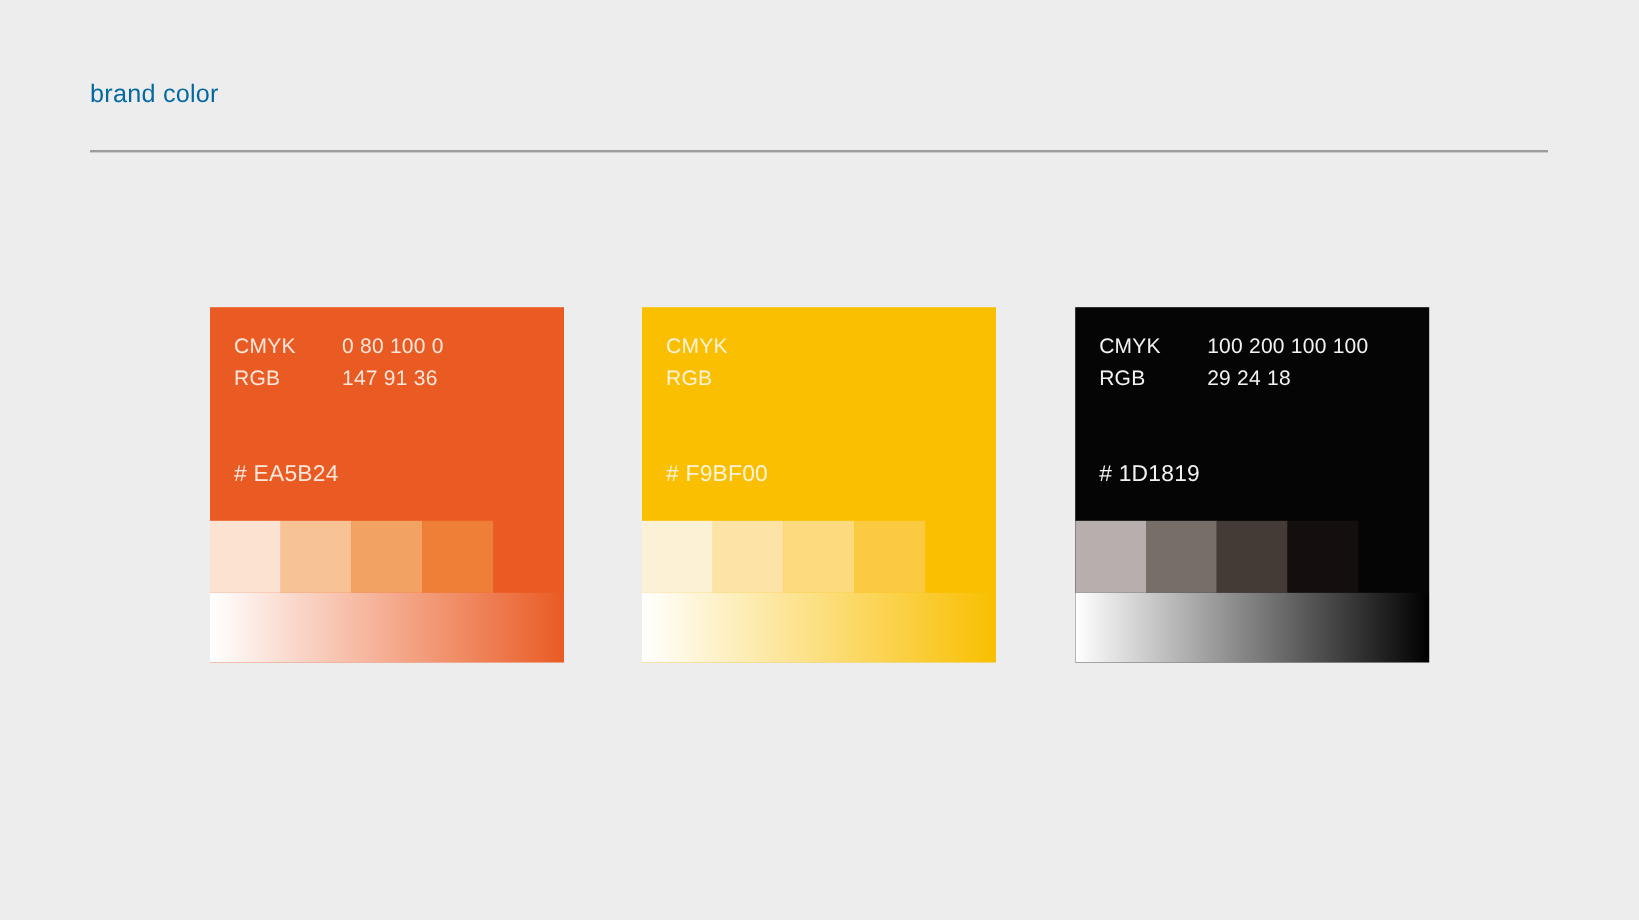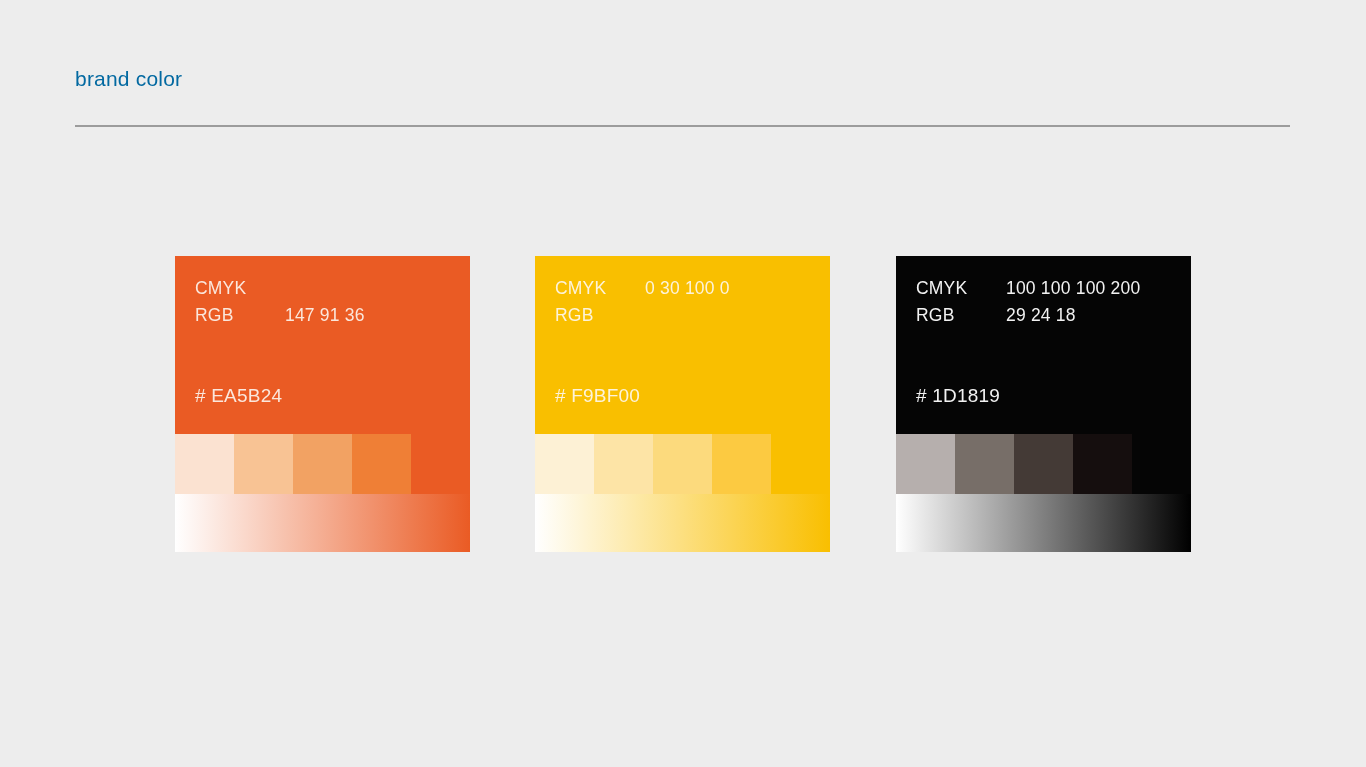--- a/index.html
+++ b/index.html
@@ -116,59 +116,59 @@
 
 <div id="page-title" style="color: #0369a1;">brand color</div>
 
 <div id="title-rule" style="background: rgb(156, 156, 156);"></div>
 
 <div id="swatch-grid">
     <div class="swatch-card card-0" style="background: rgb(234, 91, 36); color: rgb(251, 231, 220);">
       <div class="spec-block">
         <div class="spec-row">
           <span class="spec-label">CMYK</span>
+          <span class="spec-values">0  80  100  0</span>
         </div>
         <div class="spec-row">
           <span class="spec-label">RGB</span>
           <span class="spec-values">147  91  36</span>
         </div>
       </div>
       <div class="hex-row"># EA5B24</div>
       <div class="tint-strip">
         <div class="tint-square" style="background: rgb(251, 226, 209);"></div>
         <div class="tint-square" style="background: rgb(248, 195, 148);"></div>
         <div class="tint-square" style="background: rgb(242, 162, 99);"></div>
         <div class="tint-square" style="background: rgb(239, 127, 54);"></div>
       </div>
       <div class="gradient-bar" style="background: linear-gradient(to right, rgb(255, 255, 255) 0%, rgb(234, 91, 36) 100%);"></div>
     </div>
     <div class="swatch-card card-1" style="background: rgb(249, 191, 0); color: rgb(253, 243, 218);">
       <div class="spec-block">
         <div class="spec-row">
           <span class="spec-label">CMYK</span>
-          <span class="spec-values">0  30  100  0</span>
         </div>
         <div class="spec-row">
           <span class="spec-label">RGB</span>
         </div>
       </div>
       <div class="hex-row"># F9BF00</div>
       <div class="tint-strip">
         <div class="tint-square" style="background: rgb(253, 241, 213);"></div>
         <div class="tint-square" style="background: rgb(253, 228, 166);"></div>
         <div class="tint-square" style="background: rgb(252, 218, 125);"></div>
         <div class="tint-square" style="background: rgb(252, 202, 65);"></div>
       </div>
       <div class="gradient-bar" style="background: linear-gradient(to right, rgb(255, 255, 255) 0%, rgb(249, 191, 0) 100%);"></div>
     </div>
     <div class="swatch-card card-2" style="background: rgb(5, 5, 5); color: rgb(242, 242, 242);">
       <div class="spec-block">
         <div class="spec-row">
           <span class="spec-label">CMYK</span>
-          <span class="spec-values">100 100 100 200</span>
+          <span class="spec-values">100 200 100 100</span>
         </div>
         <div class="spec-row">
           <span class="spec-label">RGB</span>
           <span class="spec-values">29  24  18</span>
         </div>
       </div>
       <div class="hex-row"># 1D1819</div>
       <div class="tint-strip">
         <div class="tint-square" style="background: rgb(182, 175, 173);"></div>
         <div class="tint-square" style="background: rgb(119, 110, 104);"></div>

